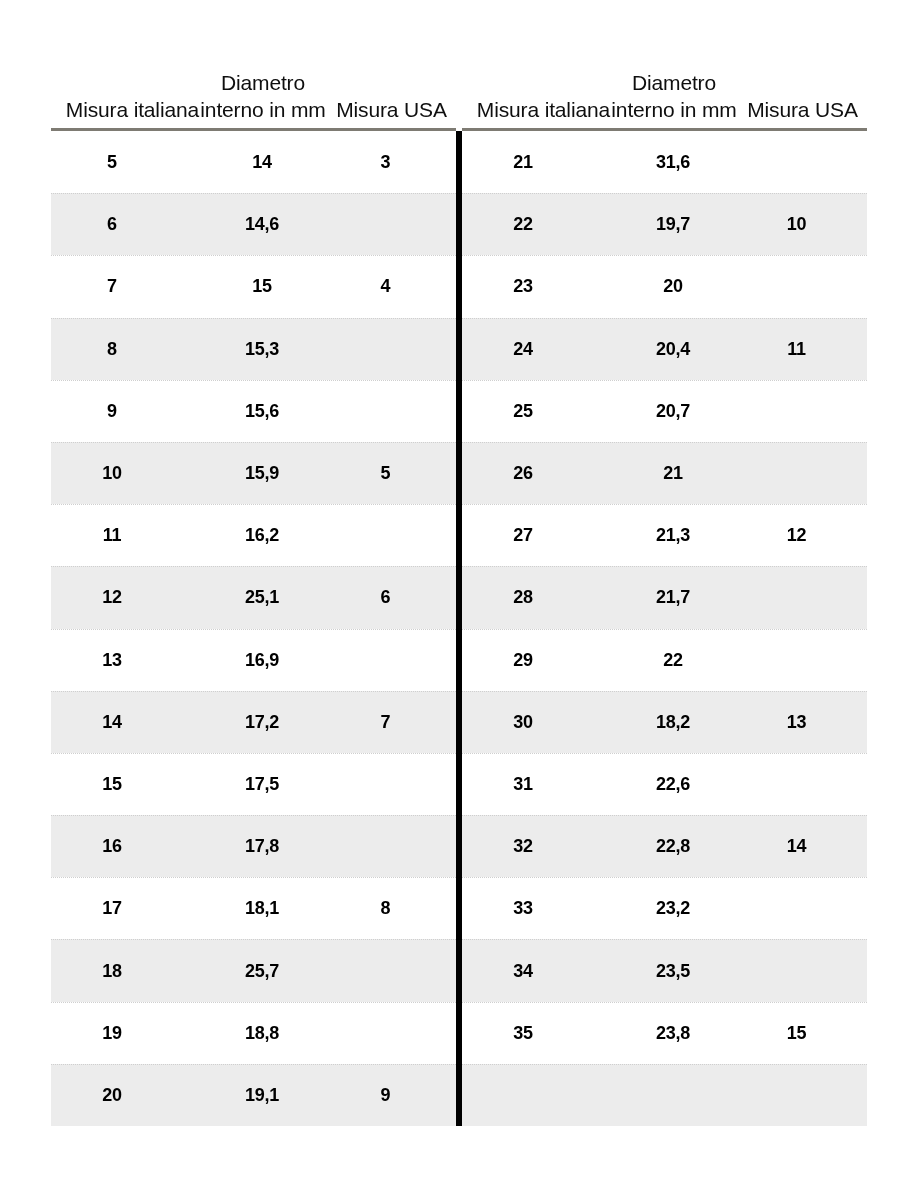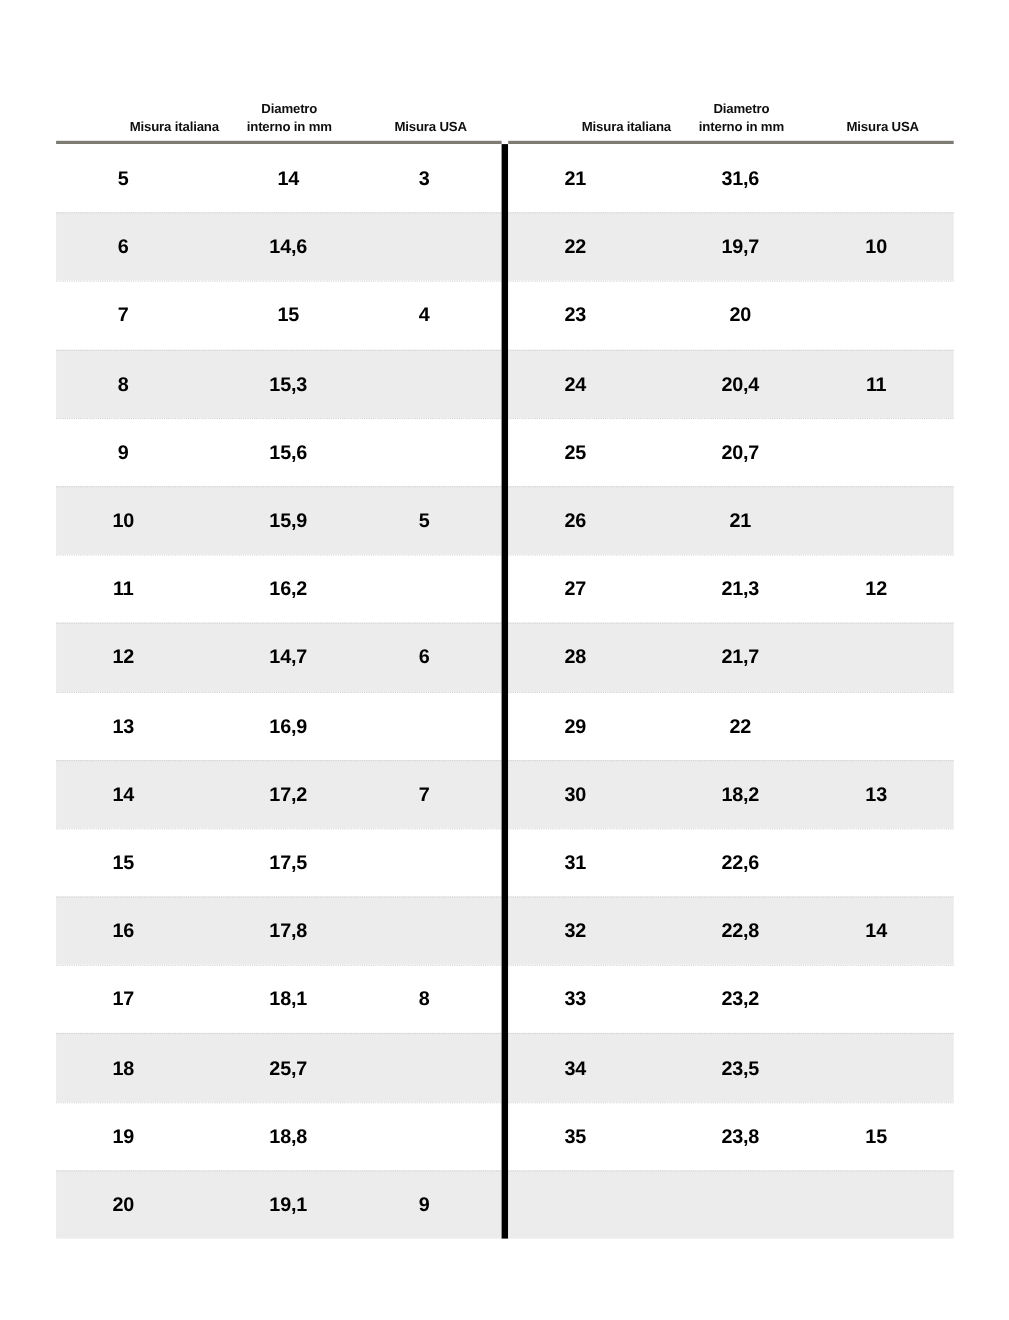--- a/index.html
+++ b/index.html
@@ -48,22 +48,22 @@
   
   .thead {
     display: flex;
     flex-direction: row;
     height: 68px;
     align-items: flex-end;
     padding-bottom: 4px;
   }
 
   .th {
-    font-size: 12px;
-    font-weight: 700;
+    font-size: 21px;
+    font-weight: 400;
     color: #0f0f0f;
     text-align: center;
     line-height: 1.32;
     letter-spacing: -0.15px;
   }
 
   .th.c1 { flex: 0 0 148px; text-align: right; }
   .th.c2 { flex: 0 0 128px; }
   .th.c3 { flex: 0 0 129px; }
 
@@ -155,21 +155,21 @@
             <div class="td c2">15,9</div>
             <div class="td c3">5</div>
           </div>
           <div class="trow sep">
             <div class="td c1">11</div>
             <div class="td c2">16,2</div>
             <div class="td c3"></div>
           </div>
           <div class="trow alt sep">
             <div class="td c1">12</div>
-            <div class="td c2">14,7</div>
+            <div class="td c2">25,1</div>
             <div class="td c3">6</div>
           </div>
           <div class="trow sep">
             <div class="td c1">13</div>
             <div class="td c2">16,9</div>
             <div class="td c3"></div>
           </div>
           <div class="trow alt sep">
             <div class="td c1">14</div>
             <div class="td c2">17,2</div>

